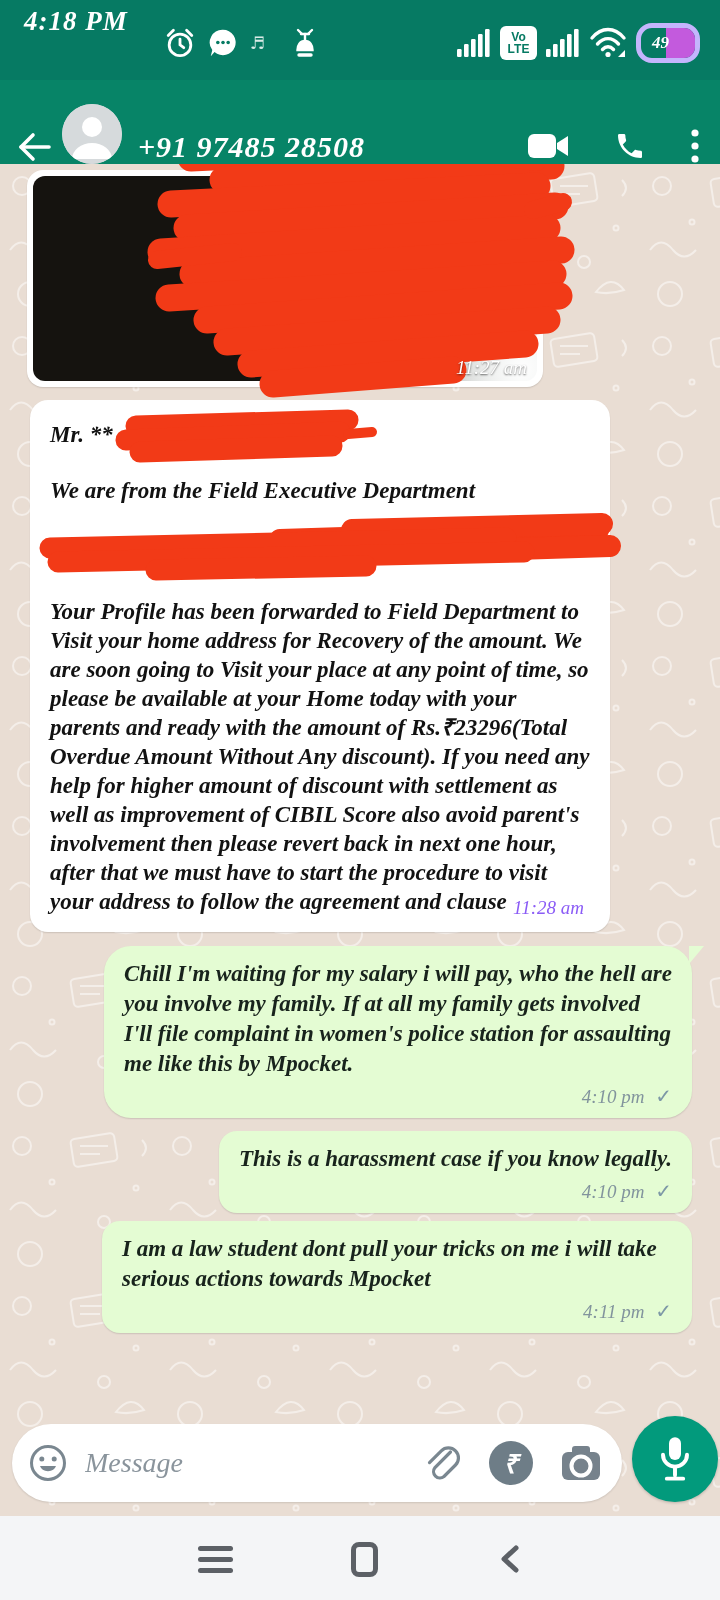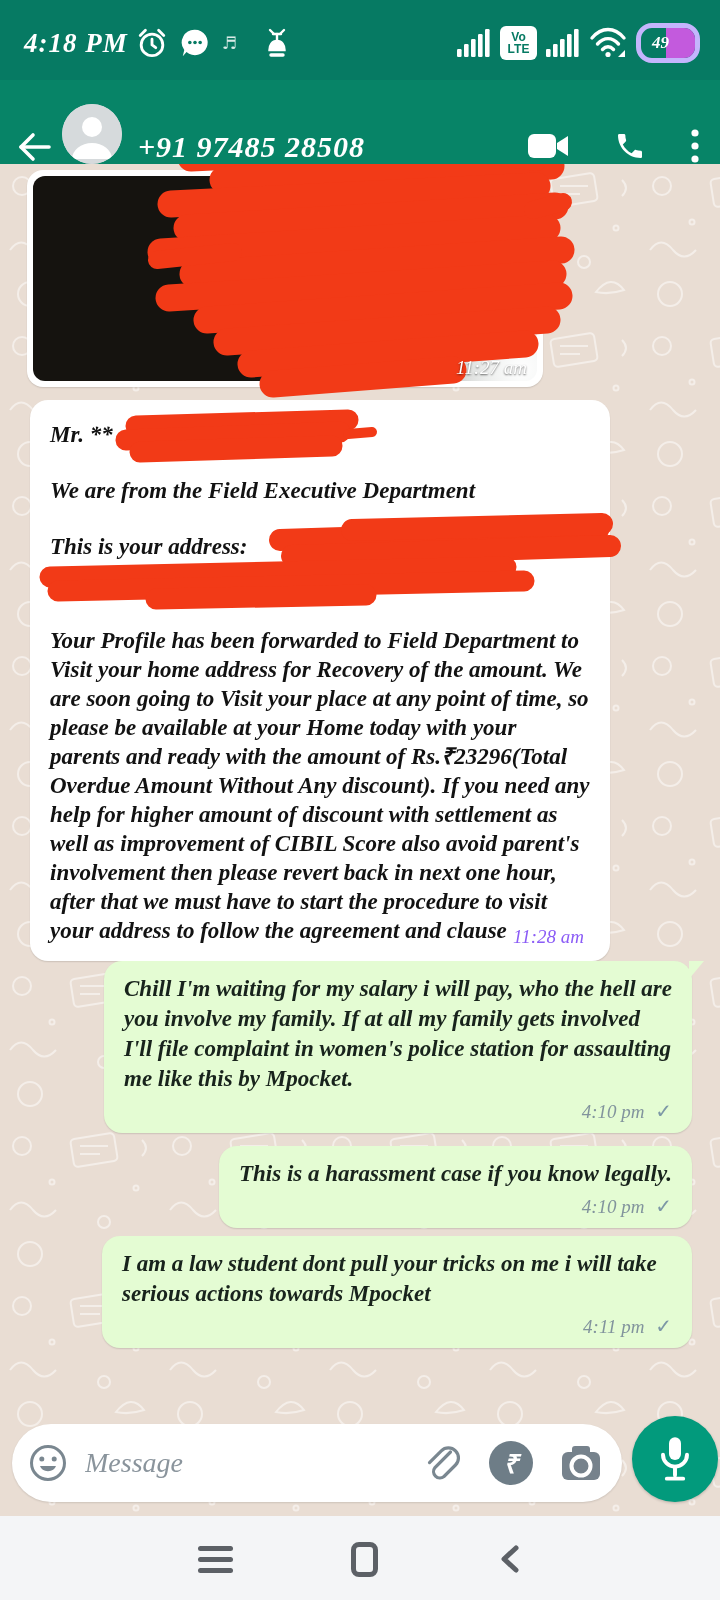--- a/index.html
+++ b/index.html
@@ -7,21 +7,21 @@
   body {
     font-family: "Liberation Serif", serif;
     font-style: italic;
     background:#000;
   }
   .phone { width:720px; height:1600px; display:flex; flex-direction:column; overflow:hidden; position:relative; }
 
   
   .status-bar{
     height:80px; background:#067a63; color:#fff;
-    display:flex; align-items:center; padding:6px 20px 0 24px; flex-shrink:0;
+    display:flex; padding:6px 20px 0 24px; flex-shrink:0;gap:28px;
   }
   .sb-time{ font-size:27px; font-weight:600; letter-spacing:1px; }
   .sb-left-icons{ display:flex; align-items:center; gap:11px; margin-left:8px; }
   .sb-right{ margin-left:auto; display:flex; align-items:center; gap:9px; }
   .music-note{ font-family:"DejaVu Sans",sans-serif; font-style:normal; font-size:17px; opacity:.85; }
   .volte-badge{
     background:#fff; color:#067a63; border-radius:6px; width:37px; height:34px;
     display:flex; flex-direction:column; align-items:center; justify-content:center;
     font-family:"Liberation Sans",sans-serif; font-style:normal; font-weight:bold;
     font-size:12px; line-height:12px;
@@ -88,21 +88,21 @@
     align-self:flex-end; background:#e4fcd3; border-radius:18px; color:#18231c;
     font-size:23px; font-weight:600; line-height:30px; position:relative;
     padding:13px 20px 6px 20px; margin-right:28px;
   }
   .out-tail{
     position:absolute; top:0; right:-12px; width:0; height:0;
     border-left:15px solid #e4fcd3; border-bottom:18px solid transparent;
   }
   .out-meta{ text-align:right; font-size:19px; font-weight:400; color:#82949d; margin-top:2px; white-space:nowrap; }
   .tick{ font-family:"DejaVu Sans",sans-serif; font-style:normal; font-size:20px; color:#7d98a6; margin-left:6px; }
-  .ob1{ width:588px; }
+  .ob1{ margin-top:14px; width:588px;border-radius:27px; }
   .ob2{ margin-top:13px; max-width:560px; }
   .ob2 .msg-text{ white-space:nowrap; }
   .ob3{ margin-top:8px; width:590px; }
 
   
   .composer{ margin-top:auto; display:flex; align-items:flex-end; padding:0 12px; margin-bottom:14px; gap:10px; }
   .input-pill{
     flex:1; height:78px; background:#fff; border-radius:39px; display:flex; align-items:center;
     padding:0 20px 0 16px; box-shadow:0 1px 2px rgba(0,0,0,.12);
   }
@@ -293,21 +293,20 @@
               <path d="M16 32 L230 24"></path>
               <path d="M30 44 L222 38"></path>
             </g>
             <path class="scrib" stroke-width="10" d="M238 26 L262 24"></path>
           </svg>
         </div>
         <div class="n-gap"></div>
         <div class="n-line">We are from the Field Executive Department</div>
         <div class="n-gap"></div>
         <div class="n-line">
-          <span>This is your address:</span>
           <svg class="addr-scrib1" viewBox="0 0 356 52">
             <g class="scrib" stroke-width="22">
               <path d="M18 22 L336 12"></path>
               <path d="M30 38 L348 28"></path>
               <path d="M90 12 L340 6"></path>
             </g>
           </svg>
         </div>
         <div class="addr-line2">
           <svg class="addr-scrib2" viewBox="0 0 512 48">

